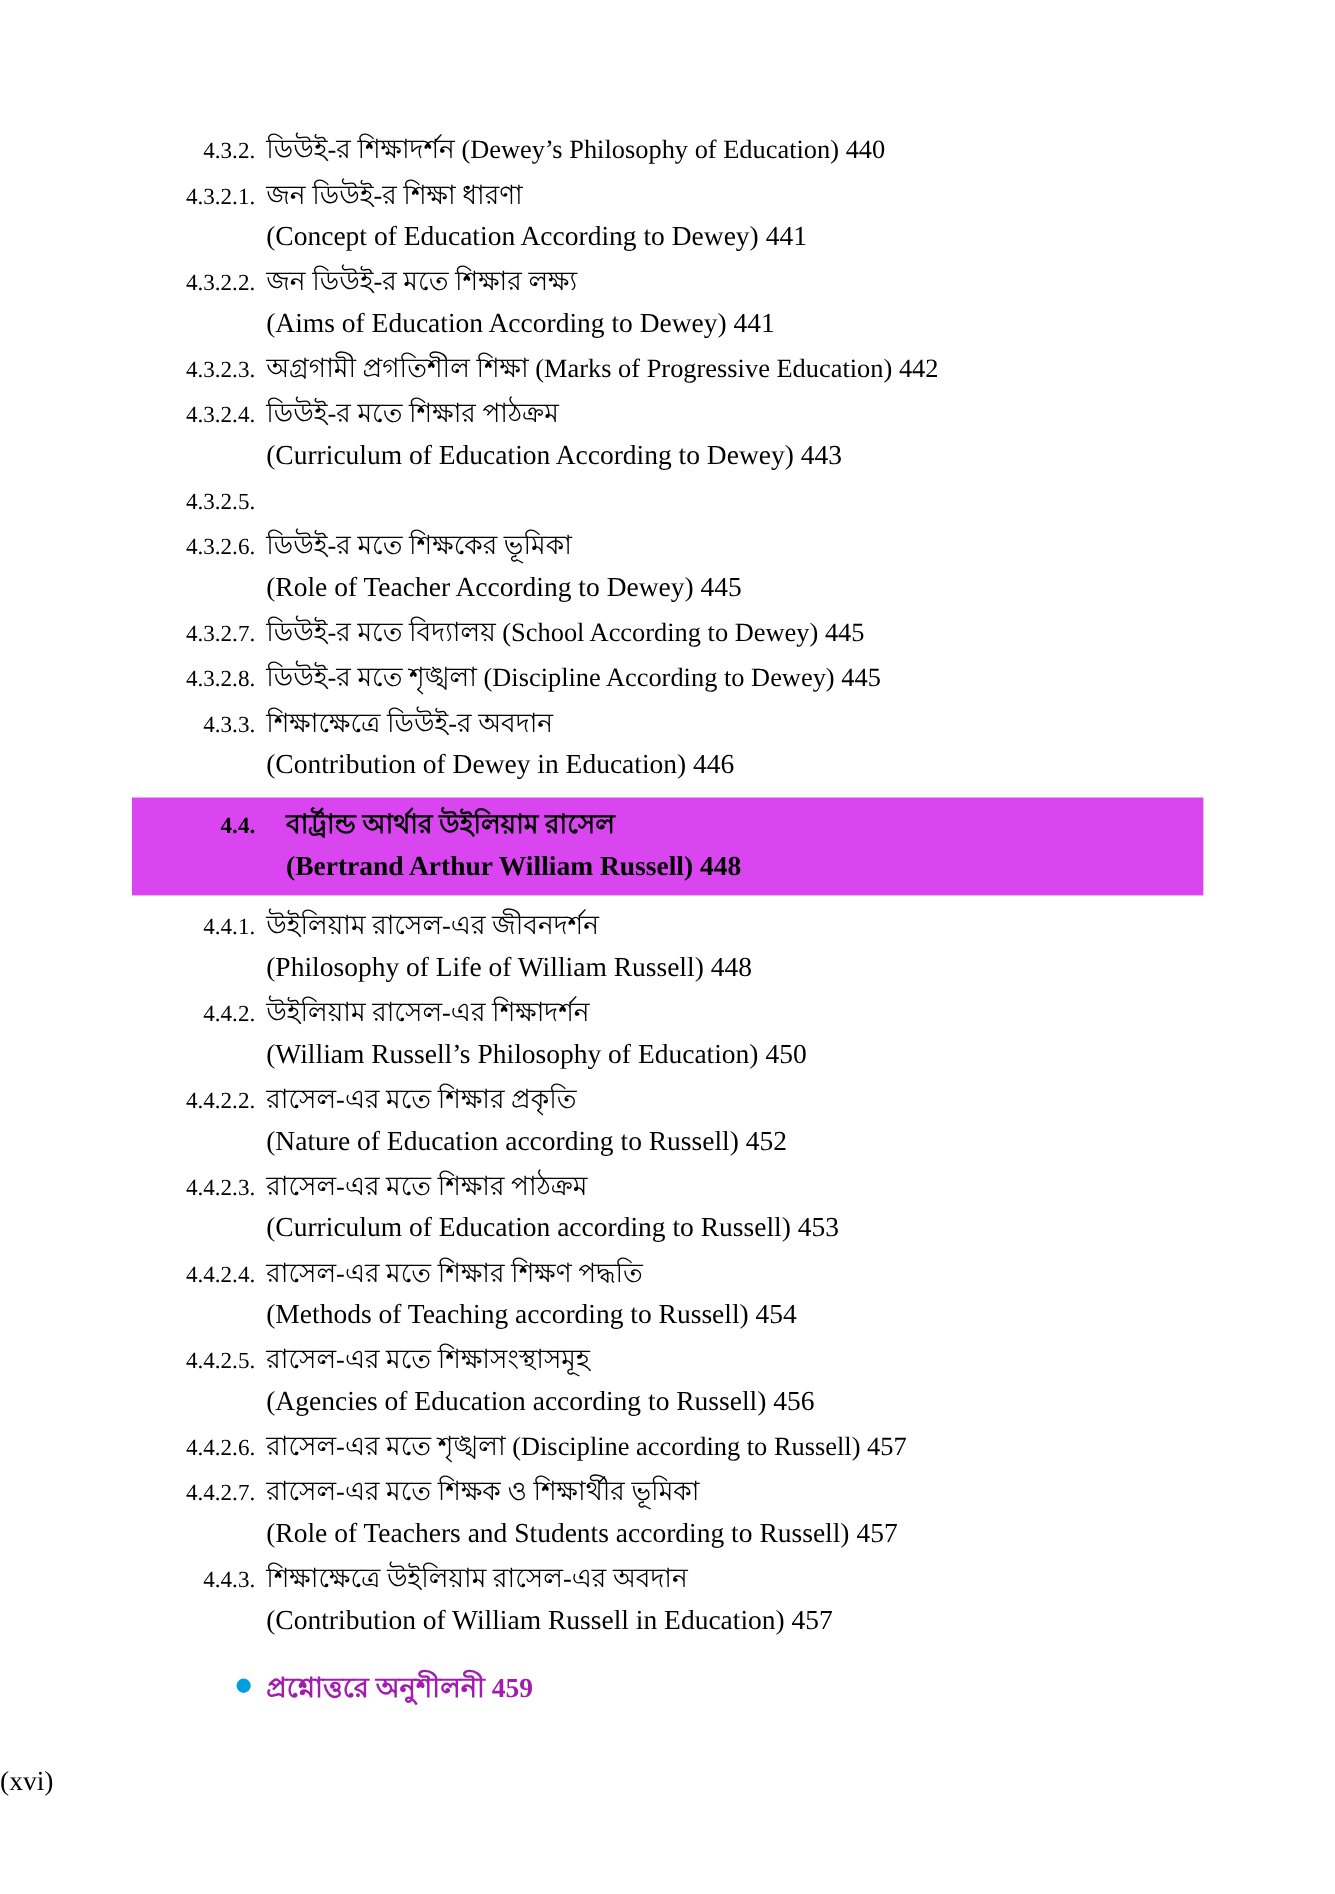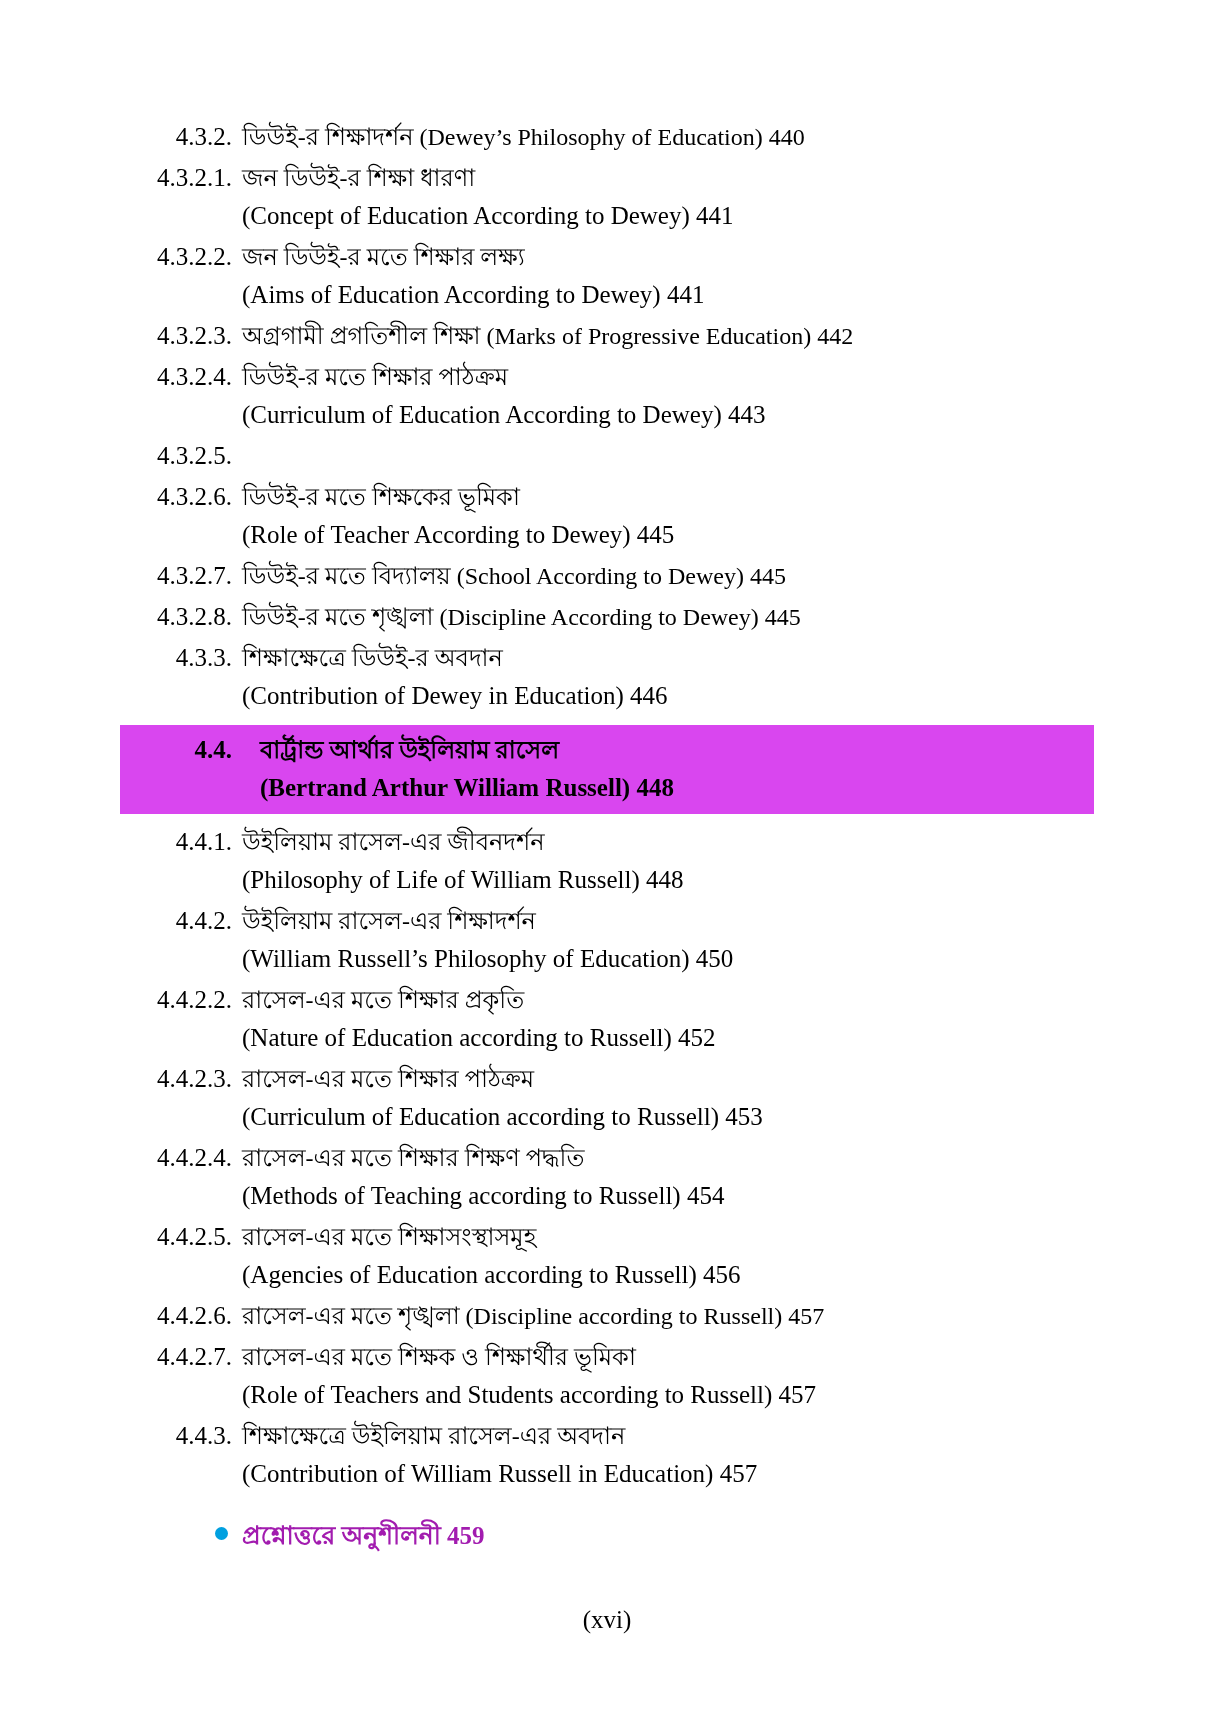--- a/index.html
+++ b/index.html
@@ -35,21 +35,21 @@
   }
   .entry + .entry {
     margin-top: 3px;
   }
   .num {
     flex: 0 0 auto;
     width: 122px;
     text-align: right;
     padding-right: 10px;
     box-sizing: border-box;
-    font-size: 25px;
+    font-size: 21px;
     line-height: 38px;
     white-space: nowrap;
   }
   .txt {
     flex: 1 1 auto;
     font-size: 25px;
     line-height: 38px;
   }
   .bn {
     font-size: 24px;
@@ -92,21 +92,21 @@
     color: #a21caf;
     font-weight: bold;
     font-size: 25px;
     line-height: 34px;
   }
   .folio {
     position: absolute;
     left: 0;
     right: 0;
     bottom: 88px;
-    text-align: center;
+    text-align: left;
     font-size: 25px;
   }
 </style>
 </head>
 <body>
 
 <div class="page">
 
   <div class="toc">
 

